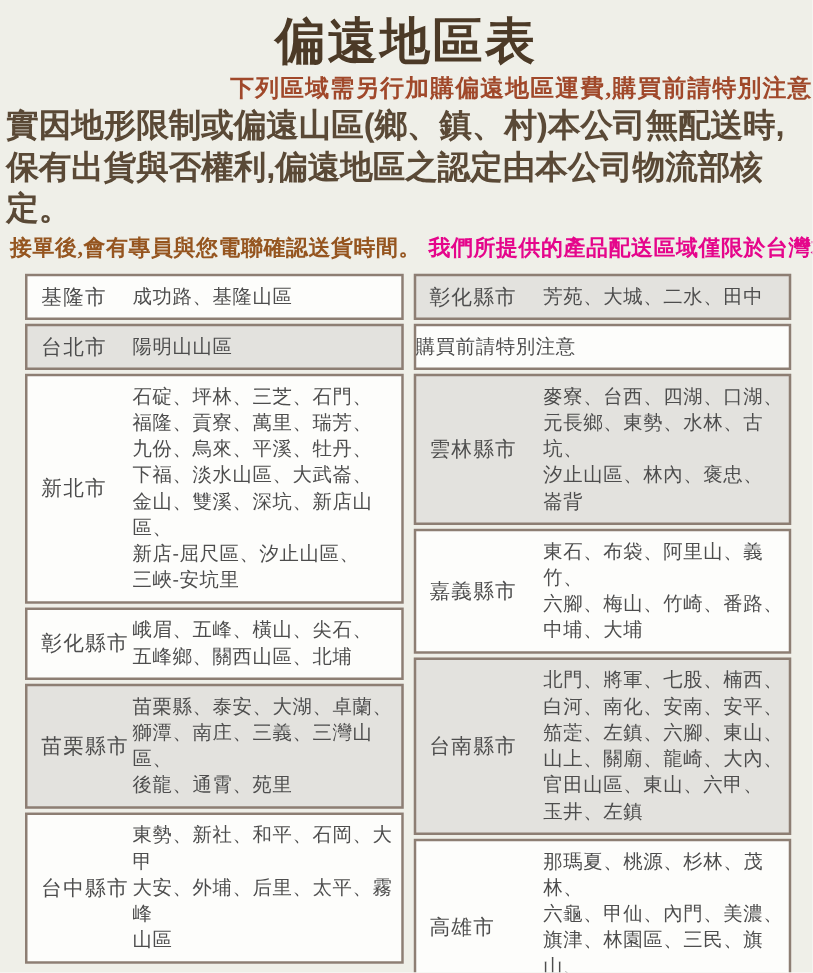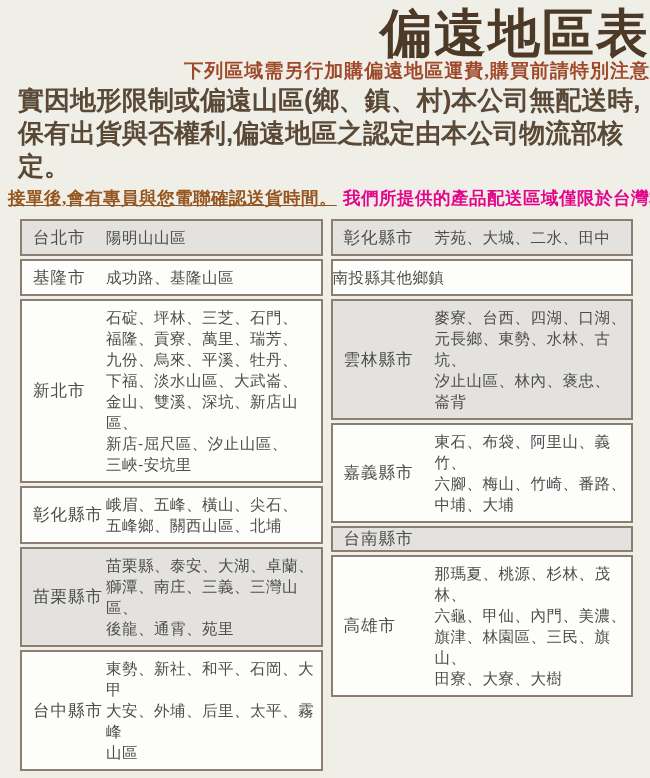--- a/index.html
+++ b/index.html
@@ -19,54 +19,54 @@
   *{margin:0;padding:0;box-sizing:border-box;}
   html,body{margin:0;padding:0;}
   .page{
     width:650px;height:778px;
     background:var(--page-bg);
     overflow:hidden;
     font-family:"Liberation Sans", sans-serif;
     position:relative;
   }
   .page-title{
-    text-align:right;
-    font-size:52px;
+    text-align:center;
+    font-size:40px;
     font-weight:bold;
     color:var(--title-brown);
     padding-top:10px;
     letter-spacing:2px;
     line-height:46px;
   }
   .subtitle-warning{
     font-family:"Liberation Serif", serif;
     font-weight:bold;
     font-size:19px;
     color:var(--warning-red);
     margin:2px 0 0 12px;
     letter-spacing:1px;
     text-align:right;
   }
   .notice-big{
     font-size:26px;
     font-weight:600;
     color:var(--notice-brown);
-    margin-left:18px;
+    margin-left:5px;
     line-height:33px;
     letter-spacing:0px;
   }
   .followup-line{
     font-family:"Liberation Serif", serif;
     font-weight:bold;
     font-size:17.5px;
     margin:3px 0 0 8px;
     letter-spacing:0.5px;
     white-space:nowrap;
   }
-  .followup-note{color:var(--followup-brown);text-decoration:underline;}
+  .followup-note{color:var(--followup-brown);}
   .island-note{color:var(--island-magenta);margin-left:6px;}
   .table-wrap{
     display:flex;
     gap:8px;
     margin:9px 17px 0 20px;
   }
   .col{
     flex:1;
     display:flex;
     flex-direction:column;
@@ -109,27 +109,27 @@
   <div class="notice-big">實因地形限制或偏遠山區(鄉、鎮、村)本公司無配送時,</div>
 
   <div class="notice-big">保有出貨與否權利,偏遠地區之認定由本公司物流部核定。</div>
 
   <div class="followup-line">
     <span class="followup-note">接單後,會有專員與您電聯確認送貨時間。</span><span class="island-note">我們所提供的產品配送區域僅限於台灣本島</span>
   </div>
 
   <div class="table-wrap">
     <div class="col col-left">
+        <div class="row">
+          <div class="region">基隆市</div>
+          <div class="areas">成功路、基隆山區</div>
+        </div>
         <div class="row shaded">
           <div class="region">台北市</div>
           <div class="areas">陽明山山區</div>
-        </div>
-        <div class="row">
-          <div class="region">基隆市</div>
-          <div class="areas">成功路、基隆山區</div>
         </div>
         <div class="row">
           <div class="region">新北市</div>
           <div class="areas">石碇、坪林、三芝、石門、
 福隆、貢寮、萬里、瑞芳、
 九份、烏來、平溪、牡丹、
 下福、淡水山區、大武崙、
 金山、雙溪、深坑、新店山區、
 新店-屈尺區、汐止山區、
 三峽-安坑里</div>
@@ -151,37 +151,43 @@
 大安、外埔、后里、太平、霧峰
 山區</div>
         </div>
       </div>
     <div class="col col-right">
         <div class="row shaded">
           <div class="region">彰化縣市</div>
           <div class="areas">芳苑、大城、二水、田中</div>
         </div>
         <div class="row">
-          <div class="areas">南投縣其他鄉鎮</div>
+          <div class="areas">購買前請特別注意</div>
         </div>
         <div class="row shaded">
           <div class="region">雲林縣市</div>
           <div class="areas">麥寮、台西、四湖、口湖、
 元長鄉、東勢、水林、古坑、
 汐止山區、林內、褒忠、
 崙背</div>
         </div>
         <div class="row">
           <div class="region">嘉義縣市</div>
           <div class="areas">東石、布袋、阿里山、義竹、
 六腳、梅山、竹崎、番路、
 中埔、大埔</div>
         </div>
         <div class="row shaded">
           <div class="region">台南縣市</div>
+          <div class="areas">北門、將軍、七股、楠西、
+白河、南化、安南、安平、
+笳萣、左鎮、六腳、東山、
+山上、關廟、龍崎、大內、
+官田山區、東山、六甲、
+玉井、左鎮</div>
         </div>
         <div class="row">
           <div class="region">高雄市</div>
           <div class="areas">那瑪夏、桃源、杉林、茂林、
 六龜、甲仙、內門、美濃、
 旗津、林園區、三民、旗山、
 田寮、大寮、大樹</div>
         </div>
       </div>
   </div>

